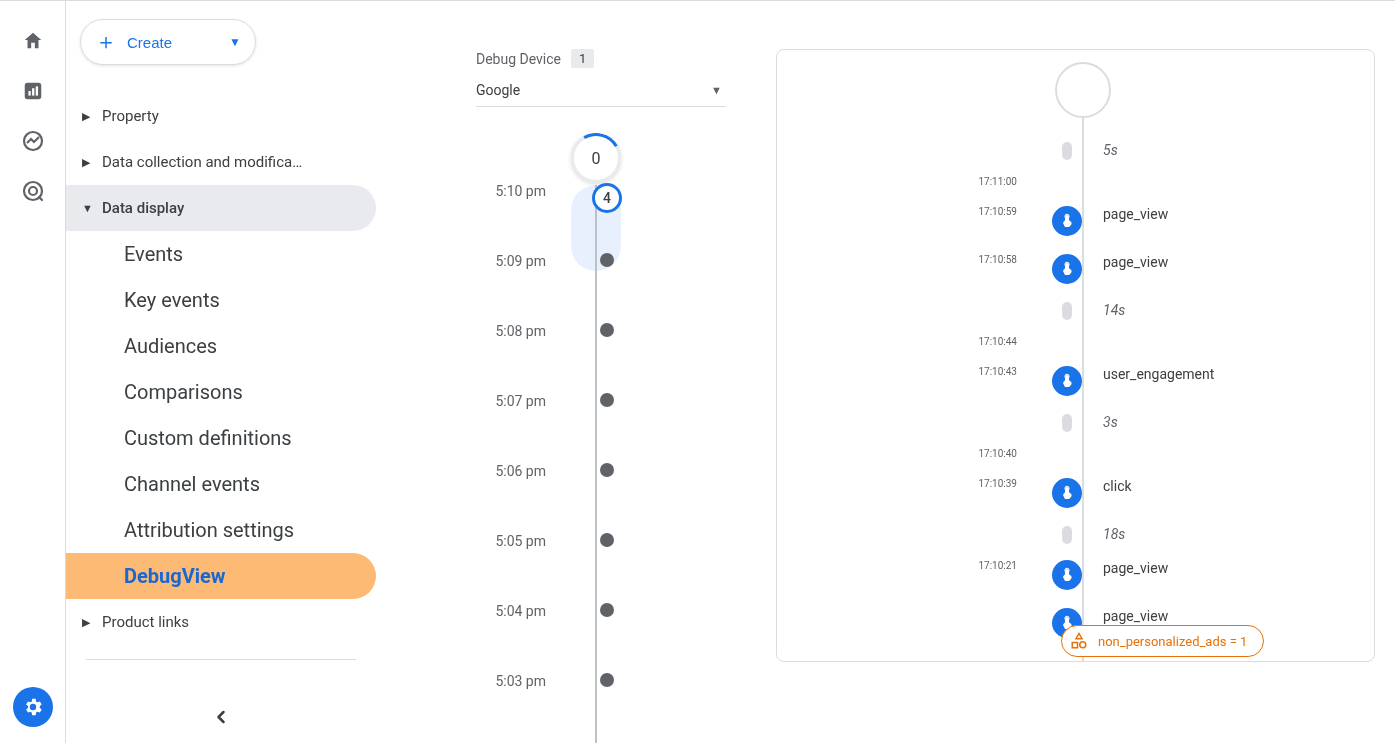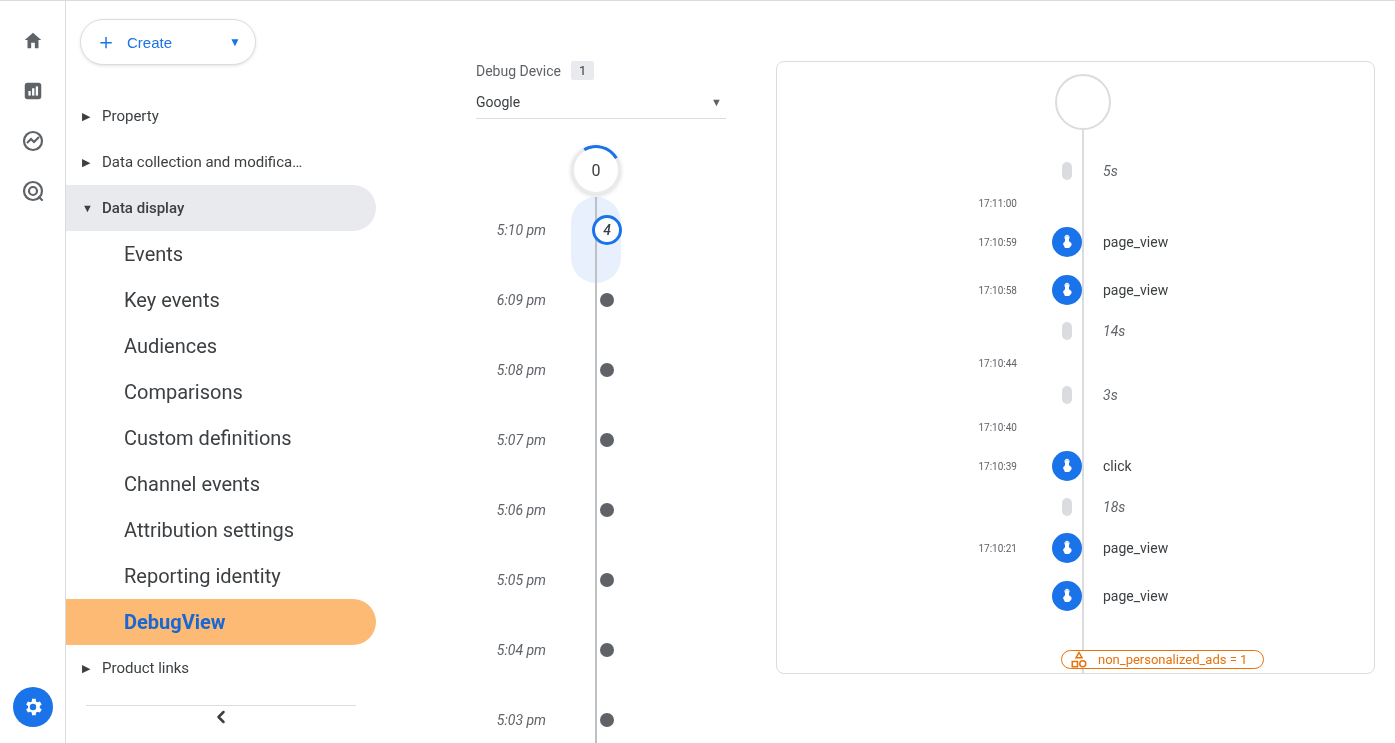--- a/index.html
+++ b/index.html
@@ -13,46 +13,46 @@
 .create-btn .plus { font-size: 22px; }
 .create-btn .chev { margin-left:auto; font-size:12px; }
 .tree { margin-top: 28px; }
 .tree-item { display: flex; align-items: center; height: 46px; padding-left: 16px; font-size: 15px; color: #3c4043; cursor: pointer; border-radius: 0 24px 24px 0; }
 .tree-item .arrow { width: 20px; font-size: 11px; color:#3c4043; }
 .tree-item.expanded { background: #e8eaed; font-weight:500;}
 .tree-sub { display: flex; align-items: center; height: 46px; padding-left: 58px; font-size: 20px; color:#3c4043; cursor: pointer; border-radius: 0 24px 24px 0;}
 .tree-sub.active { background: #fdba74; color: #1967d2; font-weight:700; }
 .side-divider { margin: 14px 20px 0 20px; border-top: 1px solid #dadce0;}
 .collapse-chev { position:absolute; bottom:16px; left:50%; transform:translateX(-50%); font-size:18px; font-weight:bold; cursor:pointer; color:#3c4043;}
-.main { flex:1; padding: 60px 0 0 100px; display:flex; gap:40px; position:relative;}
+.main { flex:1; padding: 48px 0 0 100px; display:flex; gap:40px; position:relative;}
 .col1 { width: 260px; }
 .debug-row { display:flex; align-items:center; gap:10px; color:#5f6368; font-size:14px; margin-bottom:8px;}
 .debug-row .badge { background:#e8eaed; padding:2px 8px; border-radius:2px; color:#3c4043; font-size:13px;}
 .device-select { display:flex; justify-content:space-between; align-items:center; border-bottom:1px solid #dadce0; padding:6px 4px 8px 0; width:250px; font-size:14px; color:#3c4043; cursor:pointer;}
 .device-select .dd { font-size:11px; color:#5f6368;}
 .minute-timeline { margin-top: 26px; position:relative; }
 .minute-bubble-big { width:50px; height:50px; border-radius:50%; background:#fff; border:3px solid #e8eaed; position:relative; display:flex; align-items:center; justify-content:center; font-size:16px; color:#3c4043; margin-left:95px; box-shadow:0 1px 4px rgba(0,0,0,.15);}
 .minute-bubble-big::before { content:''; position:absolute; top:-3px; left:-3px; right:-3px; bottom:-3px; border-radius:50%; border:3px solid transparent; border-top-color:#1a73e8; transform:rotate(15deg);}
 .minute-pill { position:absolute; left:95px; top:52px; width:50px; height:86px; background:#e8f0fe; border-radius:26px; z-index:-1;}
 .minute-bubble-sel { width:30px; height:30px; border-radius:50%; background:#fff; border:3px solid #1a73e8; display:flex; align-items:center; justify-content:center; font-size:14px; font-weight:500; color:#3c4043; margin-left:105px; margin-top:24px; position:relative; z-index:2;}
 .minute-line { position:absolute; left:119px; top:52px; bottom:-440px; width:2px; background:#bdc1c6; z-index:0;}
-.minute-row { display:flex; align-items:center; gap:46px; height:70px;font-style:italic; }
+.minute-row { display:flex; gap:46px; height:70px; }
 .minute-row .lbl { width:70px; text-align:right; color:#5f6368; font-size:14px;}
 .minute-row .dot { width:14px; height:14px; border-radius:50%; background:#5f6368; margin-left:0;}
 .eventpanel { flex:1; margin-right:20px; border:1px solid #dadce0; border-radius:8px; padding:16px 30px 0 30px; position:relative; overflow:hidden; height:613px;}
 .ep-line { position:absolute; left:305px; top:68px; bottom:0; width:2px; background:#dadce0;}
 .ep-head-circle { width:56px; height:56px; border-radius:50%; border:2px solid #dadce0; background:#fff; position:absolute; left:278px; top:12px;}
-.ep-row { display:flex; align-items:center; height:48px; position:relative;}
+.ep-row { display:flex; height:48px; position:relative;}
 .ep-time { width:240px; text-align:right; color:#5f6368; font-size:10px; padding-right:30px;}
 .ep-node-wrap { width:40px; display:flex; justify-content:center; position:relative;}
 .ep-event-circle { width:30px; height:30px; border-radius:50%; background:#1a73e8; display:flex; align-items:center; justify-content:center; z-index:2;}
 .ep-gap-knob { width:10px; height:18px; background:#dadce0; border-radius:6px; z-index:2;}
 .ep-label { padding-left:16px; font-size:14px; color:#3c4043;}
 .ep-label.gap { font-style:italic; color:#5f6368;}
-.ep-prop-pill { position:absolute; bottom:4px; left:284px; border:1px solid #e8710a; color:#e8710a; border-radius:18px; height:19px; display:flex; align-items:center; padding:0 16px 0 8px; font-size:13px; gap:10px; background:#fff; z-index:3;}
+.ep-prop-pill { position:absolute; bottom:4px; left:284px; border:1px solid #e8710a; color:#e8710a; border-radius:18px; height:32px; display:flex; align-items:center; padding:0 16px 0 8px; font-size:13px; gap:10px; background:#fff; z-index:3;}
 .prop-icon { width:18px; height:18px; display:inline-block;}
 .ep-content { margin-top:76px;}
 .touch-svg { width:16px; height:16px;}
 svg { display:block;}
 </style>
 </head>
 <body>
 
 <div class="app">
   <div class="iconrail">
@@ -109,21 +109,20 @@
         <span>Data display</span>
       </div>
       <div id="subtree">
           <div class="tree-sub">Events</div>
           <div class="tree-sub">Key events</div>
           <div class="tree-sub">Audiences</div>
           <div class="tree-sub">Comparisons</div>
           <div class="tree-sub">Custom definitions</div>
           <div class="tree-sub">Channel events</div>
           <div class="tree-sub">Attribution settings</div>
-          <div class="tree-sub">Reporting identity</div>
           <div class="tree-sub active">DebugView</div>
         </div>
       <div class="tree-item">
         <span class="arrow">▶</span>
         <span>Product links</span>
       </div>
       <div class="side-divider"></div>
     </div>
     <div class="collapse-chev">
       <svg width="20" height="20" viewBox="0 0 24 24" fill="none" stroke="#3c4043" stroke-width="3" stroke-linecap="round" stroke-linejoin="round">
@@ -147,21 +146,21 @@
         <div class="minute-bubble-big">
           <span>0</span>
         </div>
         <div class="minute-pill"></div>
         <div id="minute-rows">
             <div class="minute-row">
               <div class="lbl">5:10 pm</div>
               <div class="minute-bubble-sel" style="margin-left: 0px; margin-top: 0px;">4</div>
             </div>
             <div class="minute-row">
-              <div class="lbl">6:09 pm</div>
+              <div class="lbl">5:09 pm</div>
               <div class="dot" style="margin-left: 8px;"></div>
             </div>
             <div class="minute-row">
               <div class="lbl">5:08 pm</div>
               <div class="dot" style="margin-left: 8px;"></div>
             </div>
             <div class="minute-row">
               <div class="lbl">5:07 pm</div>
               <div class="dot" style="margin-left: 8px;"></div>
             </div>
@@ -229,20 +228,32 @@
             <div class="ep-time"></div>
             <div class="ep-node-wrap">
               <div class="ep-gap-knob"></div>
             </div>
             <div class="ep-label gap">14s</div>
           </div>
           <div class="ep-row" style="height: 30px;">
             <div class="ep-time">17:10:44</div>
             <div class="ep-node-wrap"></div>
             <div class="ep-label"></div>
+          </div>
+          <div class="ep-row">
+            <div class="ep-time">17:10:43</div>
+            <div class="ep-node-wrap">
+              <div class="ep-event-circle">
+                <svg class="touch-svg" viewBox="0 0 24 24" fill="#fff">
+                  <path d="M9 11V6a3 3 0 016 0v5l3 2a4 4 0 01-1 6l-2 2H9l-3-6 1-2z"></path>
+                  <circle cx="12" cy="5" r="3.2" fill="none" stroke="#fff" stroke-width="1.5"></circle>
+                </svg>
+              </div>
+            </div>
+            <div class="ep-label">user_engagement</div>
           </div>
           <div class="ep-row" style="height: 34px;">
             <div class="ep-time"></div>
             <div class="ep-node-wrap">
               <div class="ep-gap-knob"></div>
             </div>
             <div class="ep-label gap">3s</div>
           </div>
           <div class="ep-row" style="height: 30px;">
             <div class="ep-time">17:10:40</div>

